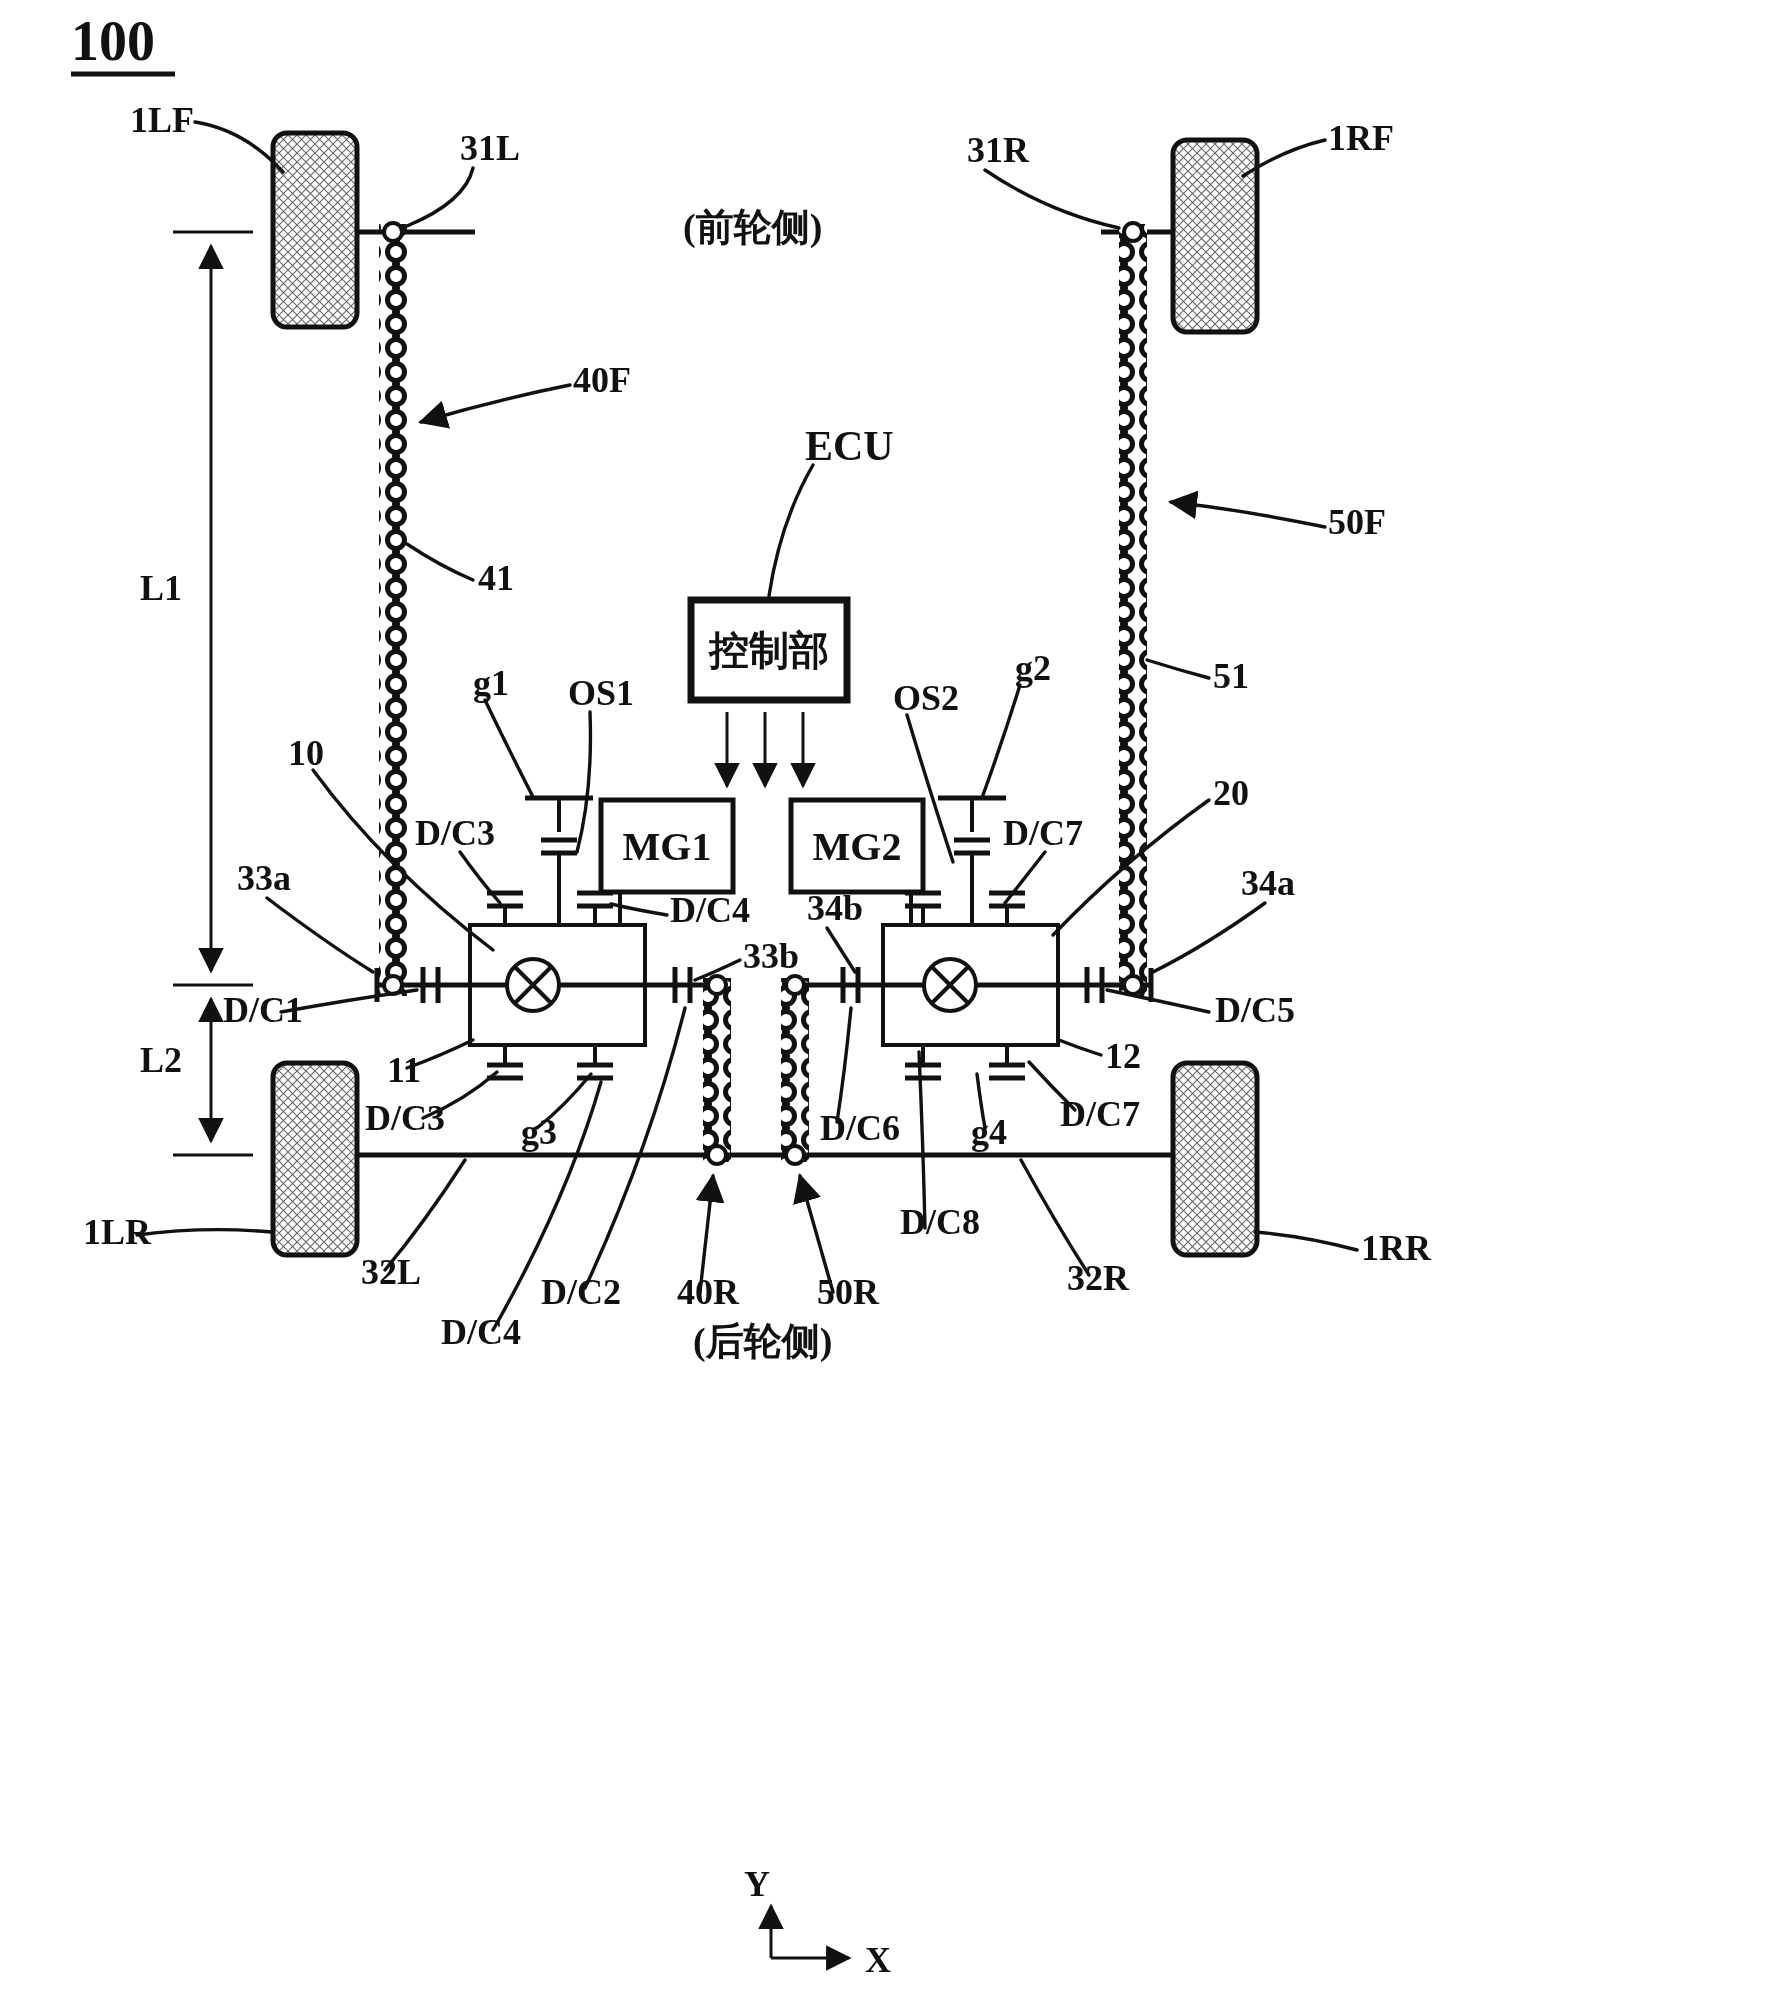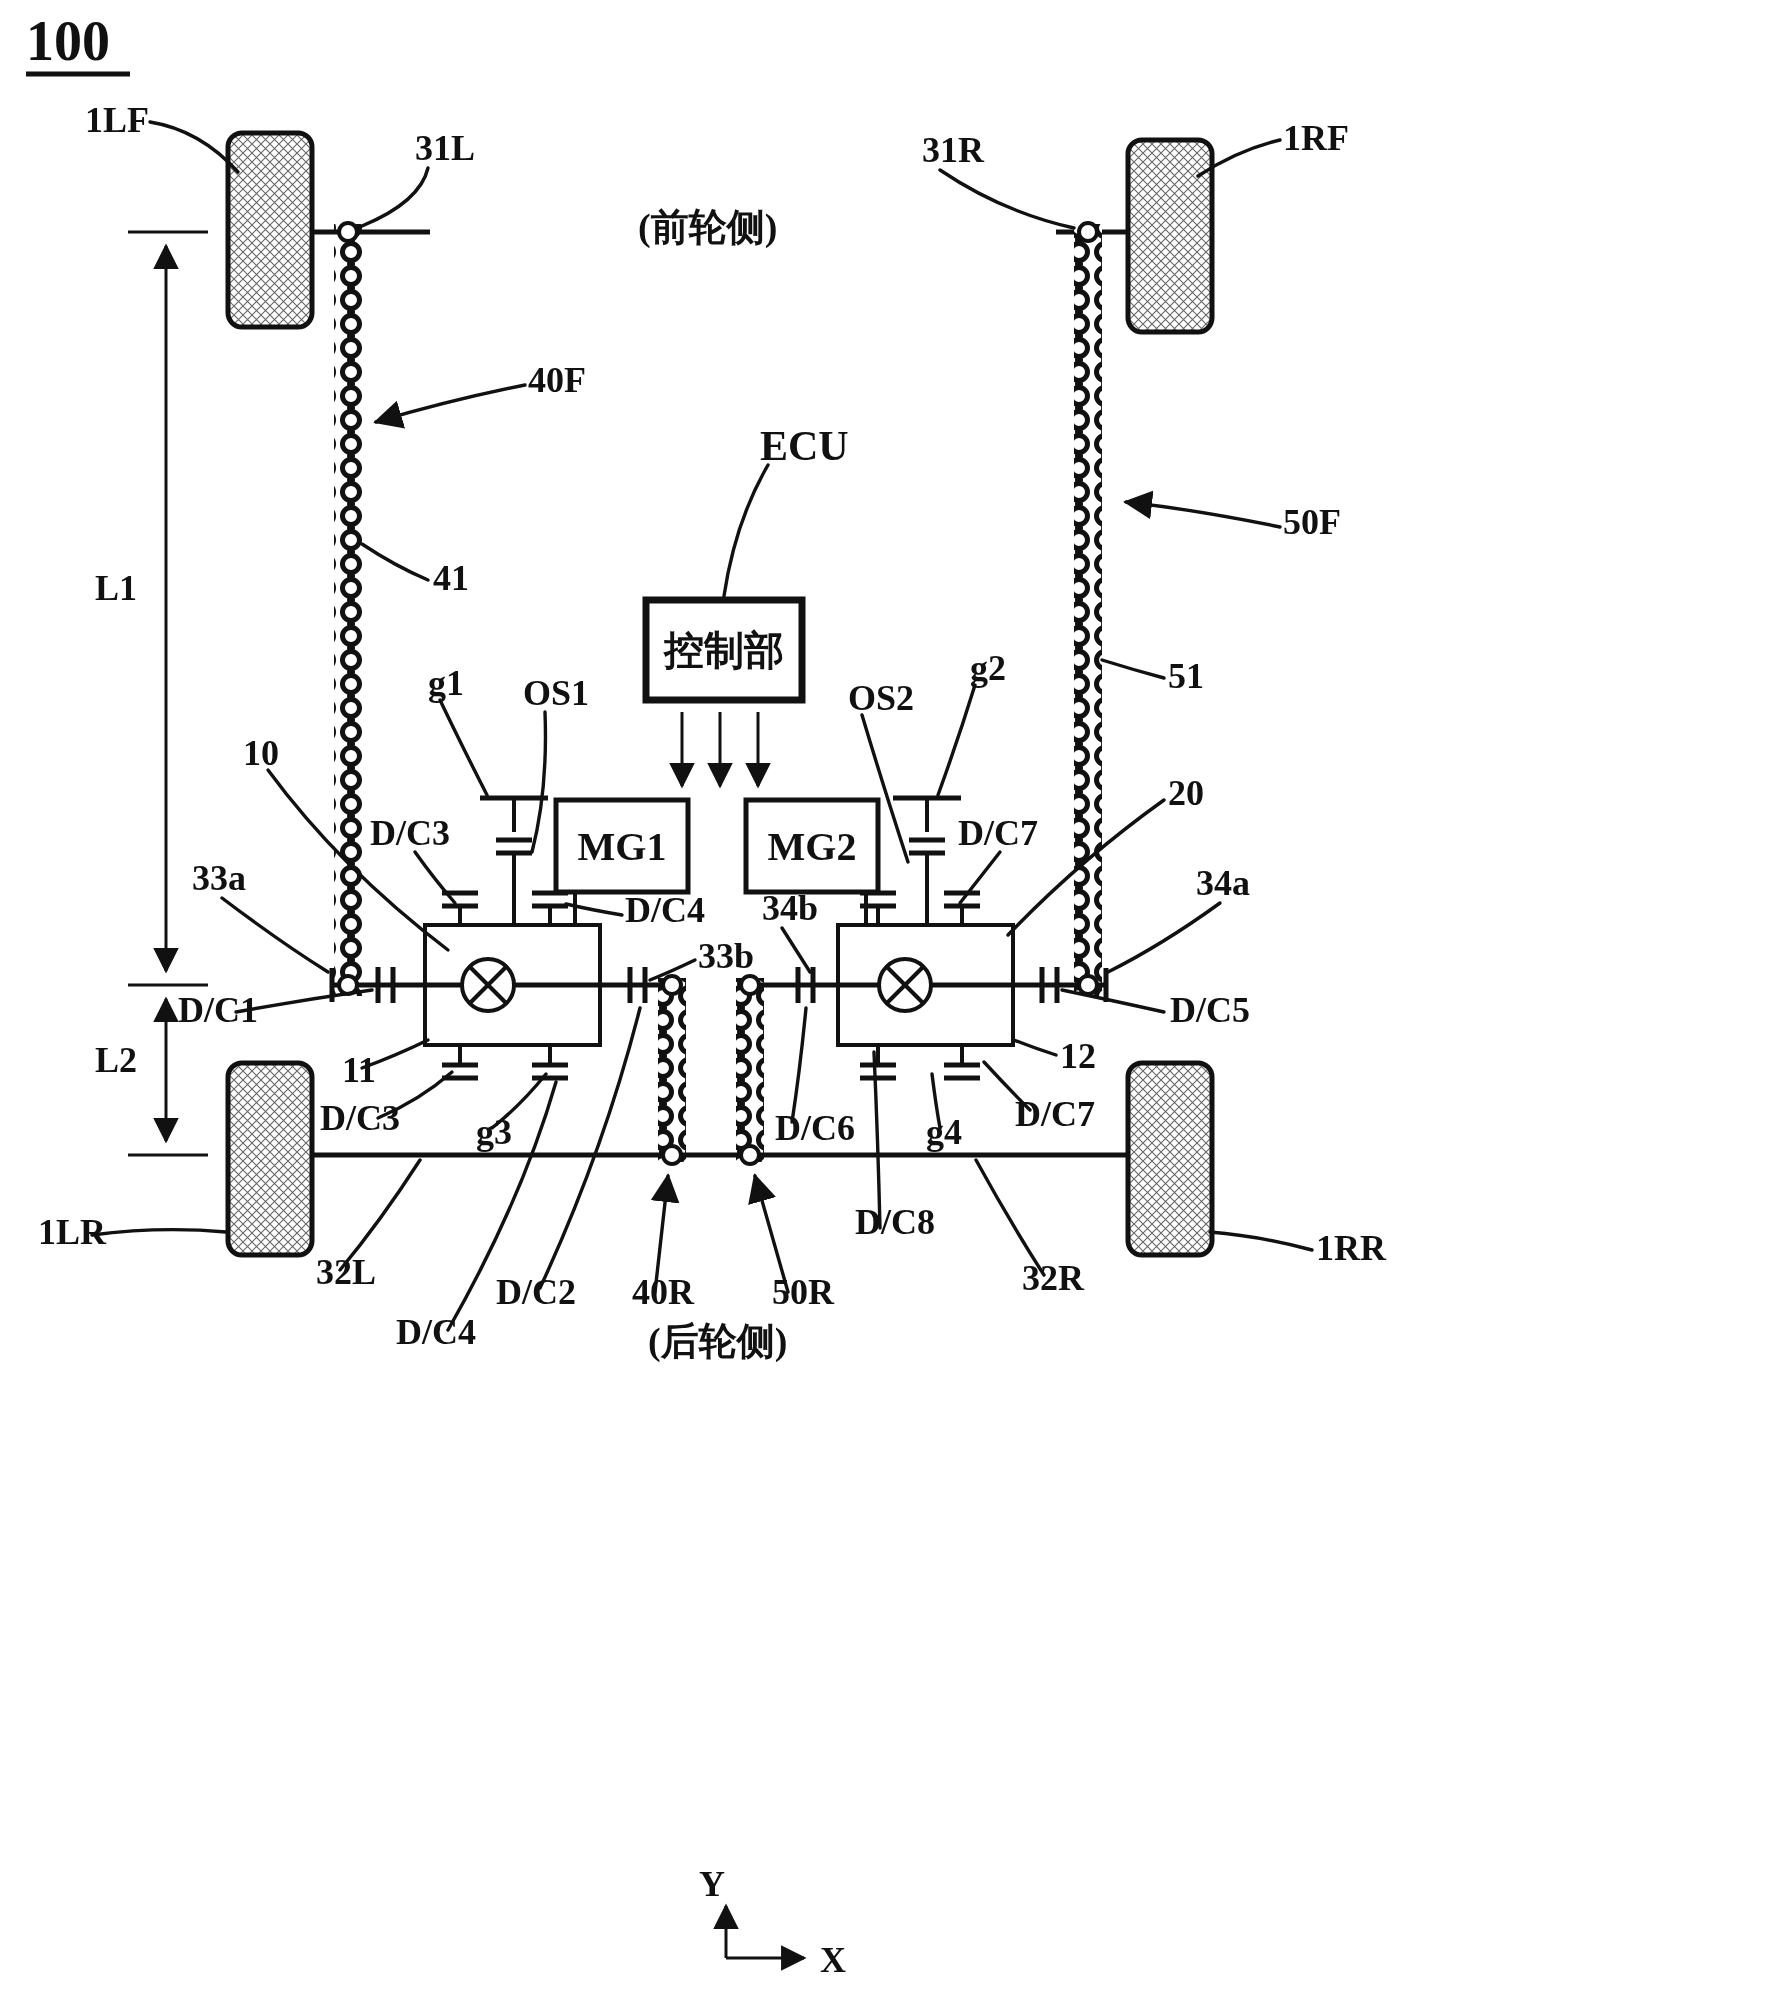--- a/index.html
+++ b/index.html
@@ -1,17 +1,17 @@
 <!DOCTYPE html>
 <html><head>
 <meta charset="utf-8">
 <style>
   html,body{margin:0;padding:0;background:#ffffff;}
   .stage{position:relative;width:1658px;height:2000px;background:#ffffff;overflow:hidden;
-         font-family:"Liberation Serif", serif;}
+         font-family:"Liberation Serif", serif;margin-left:45px;}
   svg{display:block;}
   text{font-family:"Liberation Serif", serif;font-weight:bold;fill:#111;}
   .lbl{font-size:36px;}
   .lbl-cn{font-size:38px;}
   .lbl-big{font-size:42px;}
   .fig-num{font-size:56px;}
   .box-txt{font-size:40px;}
   .struct{stroke:#111;stroke-width:5;fill:none;stroke-linecap:butt;}
   .thin{stroke:#111;stroke-width:4;fill:none;}
   .leader{stroke:#111;stroke-width:3.4;fill:none;stroke-linecap:round;}

